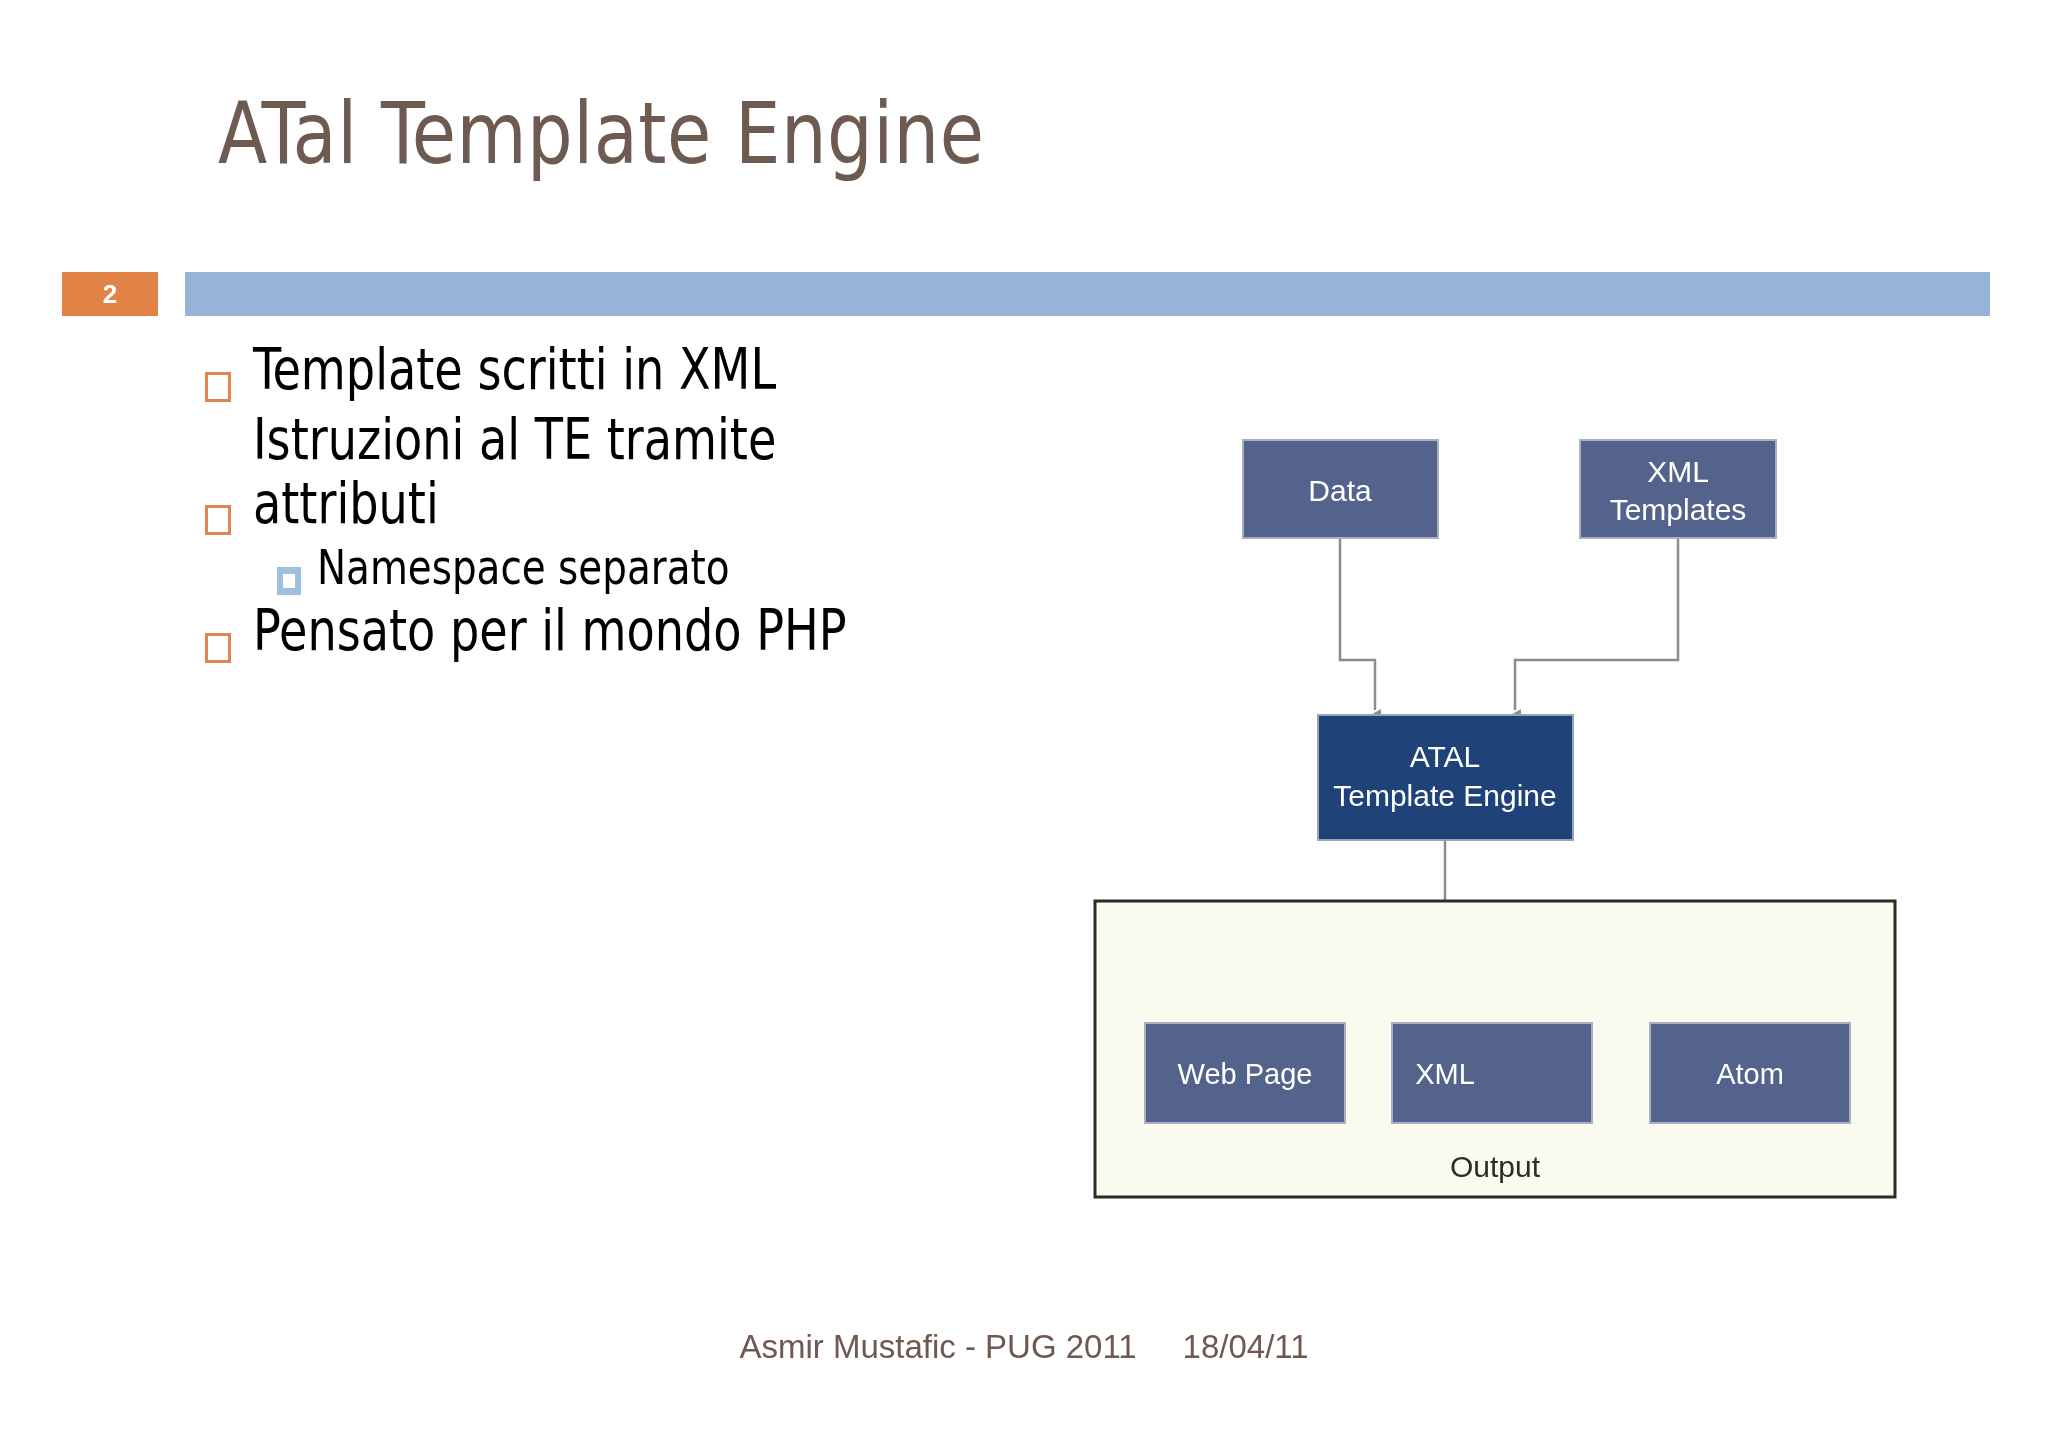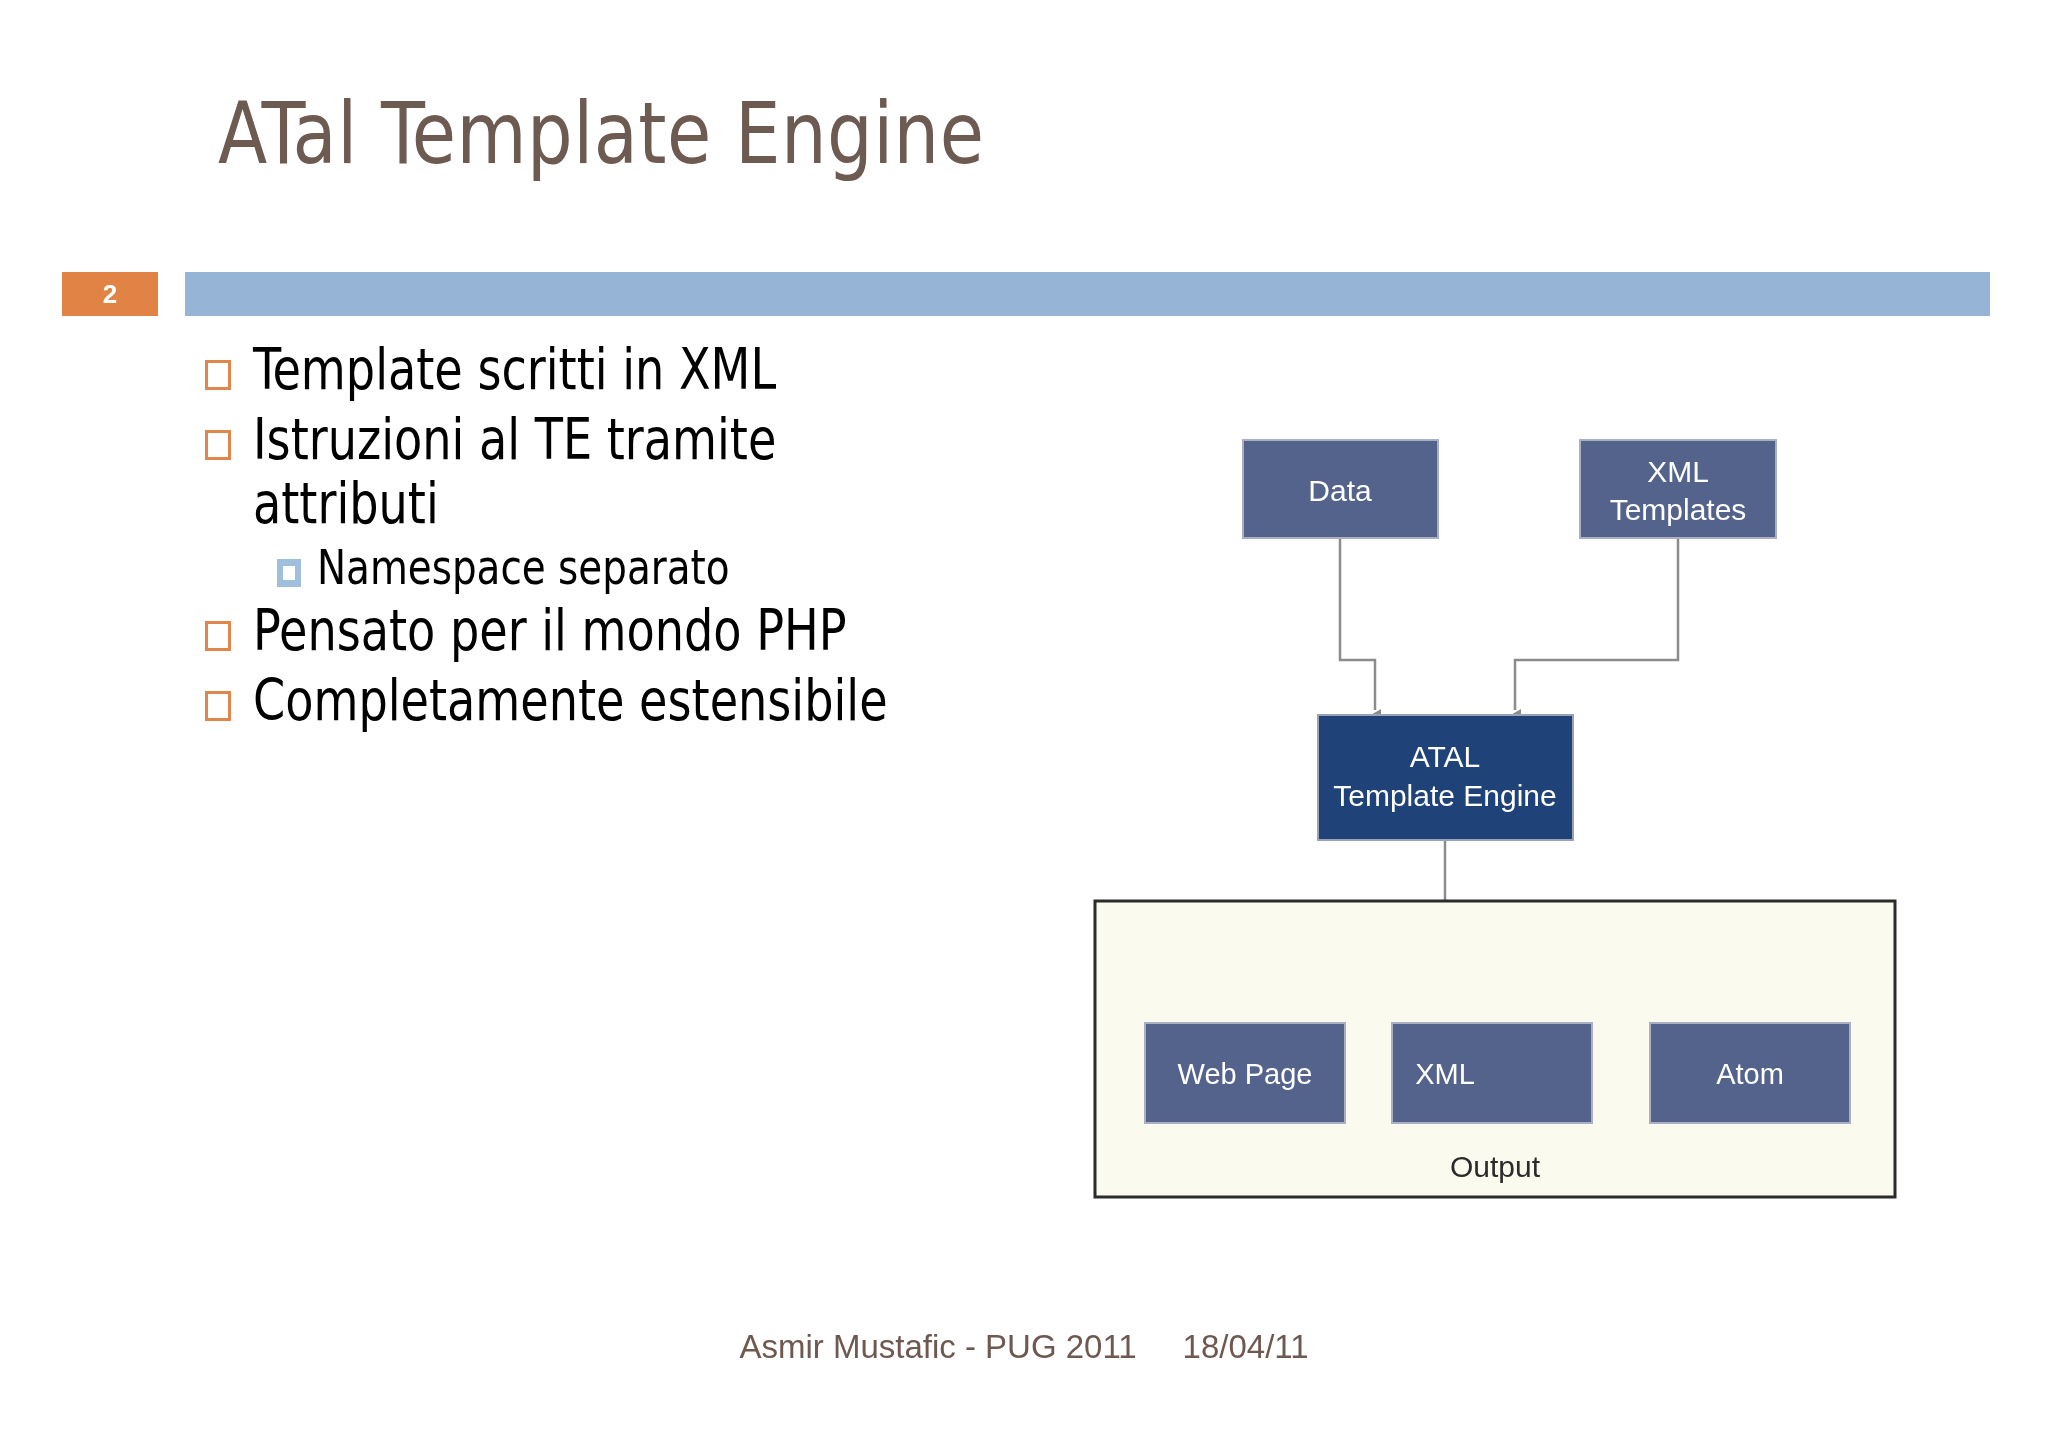--- a/index.html
+++ b/index.html
@@ -60,21 +60,21 @@
 
   
   #bullet-list {
     position: absolute;
     left: 205px;
     top: 338px;
     width: 760px;
   }
   .bullet-row {
     display: flex;
-    align-items: flex-start;
+    align-items: flex-end;
     margin-bottom: 6px;
   }
   .bullet-row.level-1 { padding-left: 0; }
   .bullet-row.level-2 { padding-left: 72px; margin-bottom: 4px; }
 
   .marker-l1 {
     flex: 0 0 auto;
     width: 26px;
     height: 30px;
     border: 3px solid #e0864b;
@@ -181,24 +181,20 @@
     <span class="bullet-text-l2">Namespace separato</span>
   </div>
 
   <div class="bullet-row level-1">
     <span class="marker-l1"></span>
     <span class="bullet-text-l1">Pensato per il mondo PHP</span>
   </div>
 
 
 
-  <div class="bullet-row level-1">
-    <span class="marker-l1"></span>
-    <span class="bullet-text-l1">Completamente estensibile</span>
-  </div>
 
 </div>
 
 <div id="diagram">
   <svg width="830" height="800" viewBox="0 0 830 800" xmlns="http://www.w3.org/2000/svg">
     <defs>
       <marker id="arrowhead" markerWidth="14" markerHeight="12" refX="1" refY="6" orient="auto" markerUnits="userSpaceOnUse">
         <polygon points="0,0 14,0 7,12" fill="#8c8c8c"></polygon>
       </marker>
     </defs>

